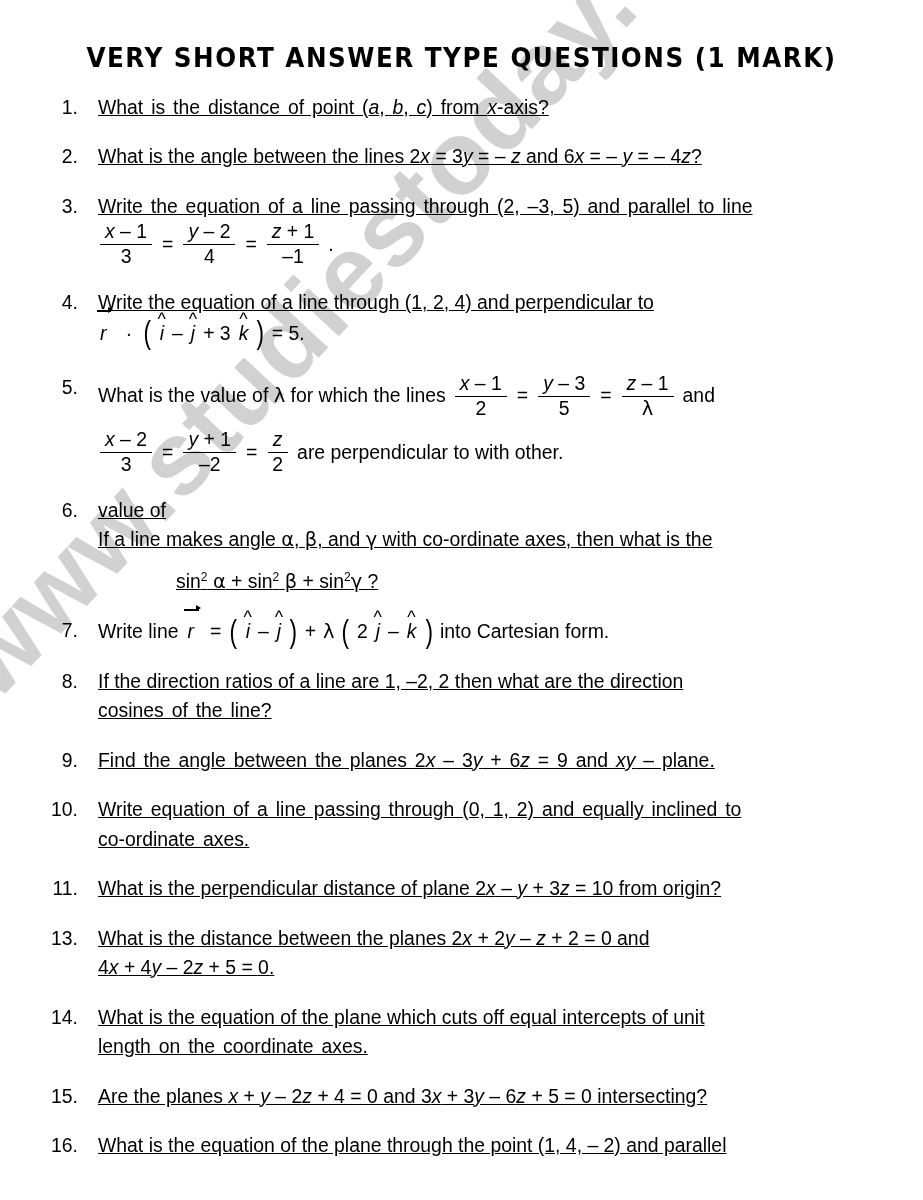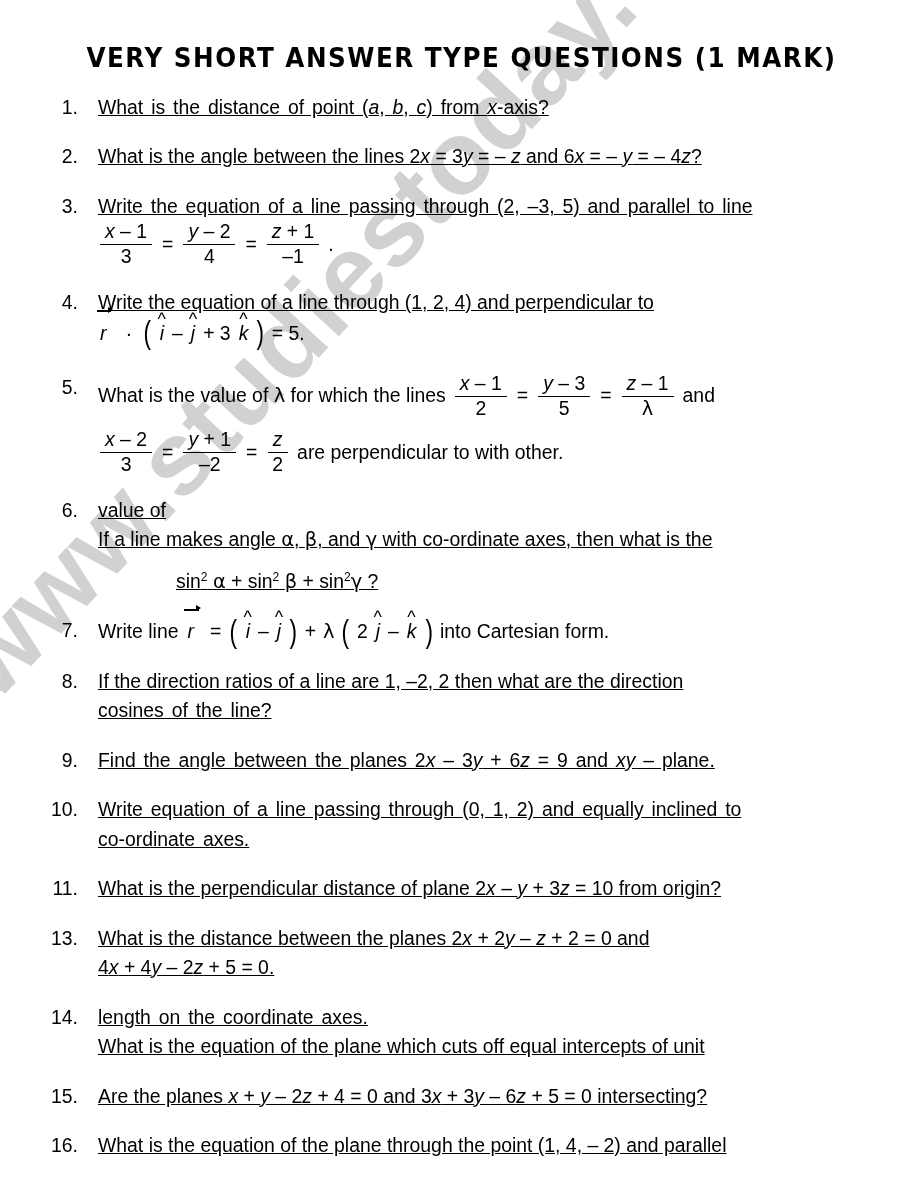--- a/index.html
+++ b/index.html
@@ -370,22 +370,22 @@
       <span class="qnum">13.</span>
       <span class="qbody">
         <span class="qline justify"><span>What is the distance between the planes 2</span><span class="mvar">x</span><span> + 2</span><span class="mvar">y</span><span> – </span><span class="mvar">z</span><span> + 2 = 0 and</span></span>
         <span class="qline"><span>4</span><span class="mvar">x</span><span> + 4</span><span class="mvar">y</span><span> – 2</span><span class="mvar">z</span><span> + 5 = 0.</span></span>
       </span>
     </li>
 
     <li class="qitem">
       <span class="qnum">14.</span>
       <span class="qbody">
+        <span class="qline justify">What is the equation of the plane which cuts off equal intercepts of unit</span>
         <span class="qline spaced">length on the coordinate axes.</span>
-        <span class="qline justify">What is the equation of the plane which cuts off equal intercepts of unit</span>
       </span>
     </li>
 
     <li class="qitem">
       <span class="qnum">15.</span>
       <span class="qbody">
           <span class="qline"><span>Are the planes </span><span class="mvar">x</span><span> + </span><span class="mvar">y</span><span> – 2</span><span class="mvar">z</span><span> + 4 = 0 and 3</span><span class="mvar">x</span><span> + 3</span><span class="mvar">y</span><span> – 6</span><span class="mvar">z</span><span> + 5 = 0 intersecting?</span></span>
         </span>
     </li>
 

